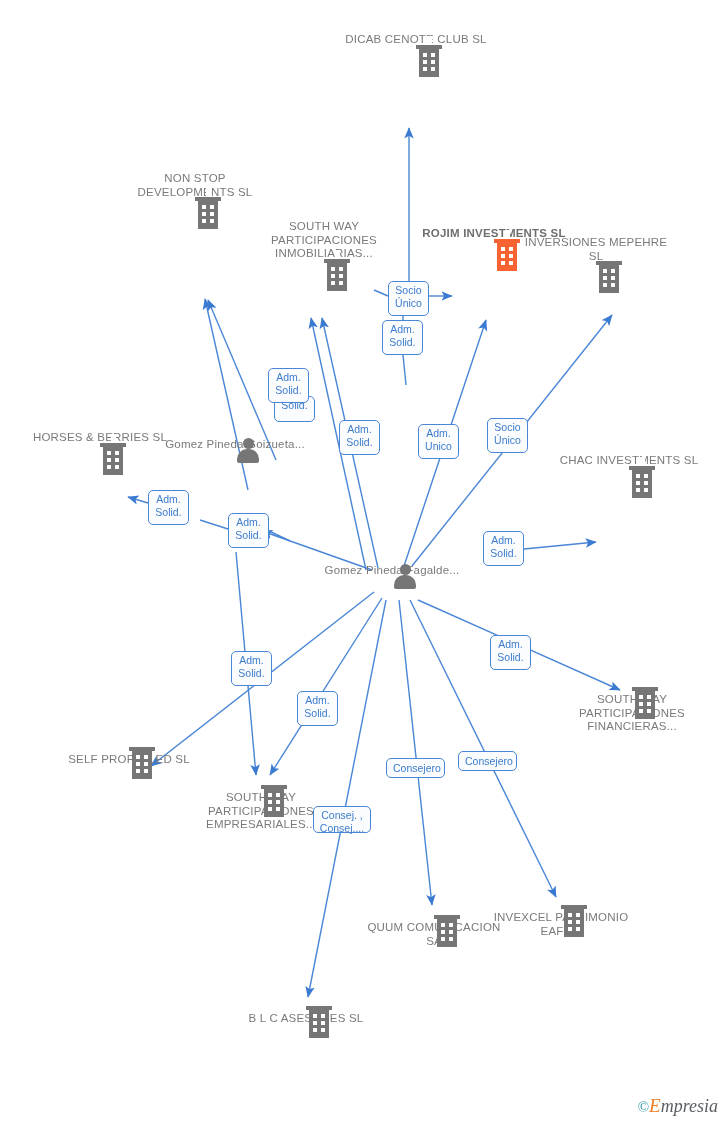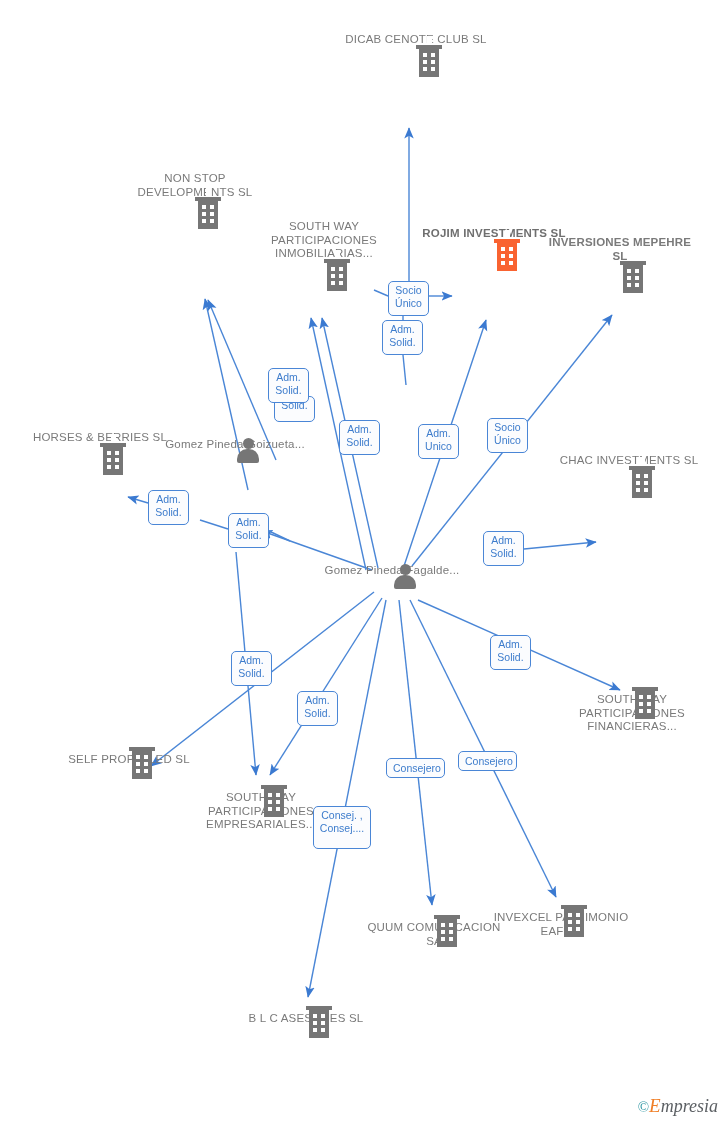--- a/index.html
+++ b/index.html
@@ -195,21 +195,21 @@
 SL</span>
     <span class="glyph">
       <span class="bld orange"><span class="body"></span>
         <span class="win" style="left:7px;top:4px"></span><span class="win" style="left:15px;top:4px"></span>
         <span class="win" style="left:7px;top:11px"></span><span class="win" style="left:15px;top:11px"></span>
         <span class="win" style="left:7px;top:18px"></span><span class="win" style="left:15px;top:18px"></span>
         <span class="door"></span><span class="base"></span></span>
     </span>
   </div>
 
-  <div class="node above" style="left:620px;top:235px;font-weight:bold;">
+  <div class="node above" style="left:596px;top:235px;">
     <span class="cap">INVERSIONES
 MEPEHRE  SL</span>
     <span class="glyph">
       <span class="bld"><span class="body"></span>
         <span class="win" style="left:7px;top:4px"></span><span class="win" style="left:15px;top:4px"></span>
         <span class="win" style="left:7px;top:11px"></span><span class="win" style="left:15px;top:11px"></span>
         <span class="win" style="left:7px;top:18px"></span><span class="win" style="left:15px;top:18px"></span>
         <span class="door"></span><span class="base"></span></span>
     </span>
   </div>
@@ -367,20 +367,20 @@
   <div class="elabel" style="left:231px;top:651px;width:41px;height:35px;">Adm.
 Solid.</div>
 
   <div class="elabel" style="left:297px;top:691px;width:41px;height:35px;">Adm.
 Solid.</div>
 
   <div class="elabel one" style="left:386px;top:758px;width:59px;height:20px;">Consejero</div>
 
   <div class="elabel one" style="left:458px;top:751px;width:59px;height:20px;">Consejero</div>
 
-  <div class="elabel" style="left:313px;top:806px;width:58px;height:43px;">Consej. ,
+  <div class="elabel" style="left:313px;top:806px;width:58px;height:27px;">Consej. ,
 Consej....</div>
 
   <div class="watermark">
     <span class="c">©</span><span class="e">E</span><span class="rest">mpresia</span>
   </div>
 
 </div>
 
 </body></html>

